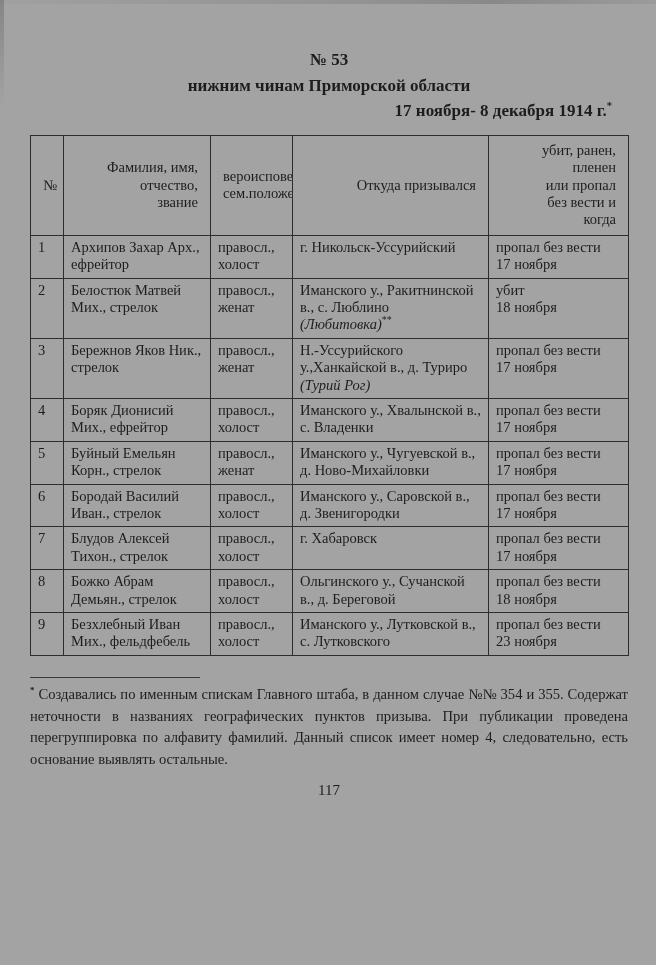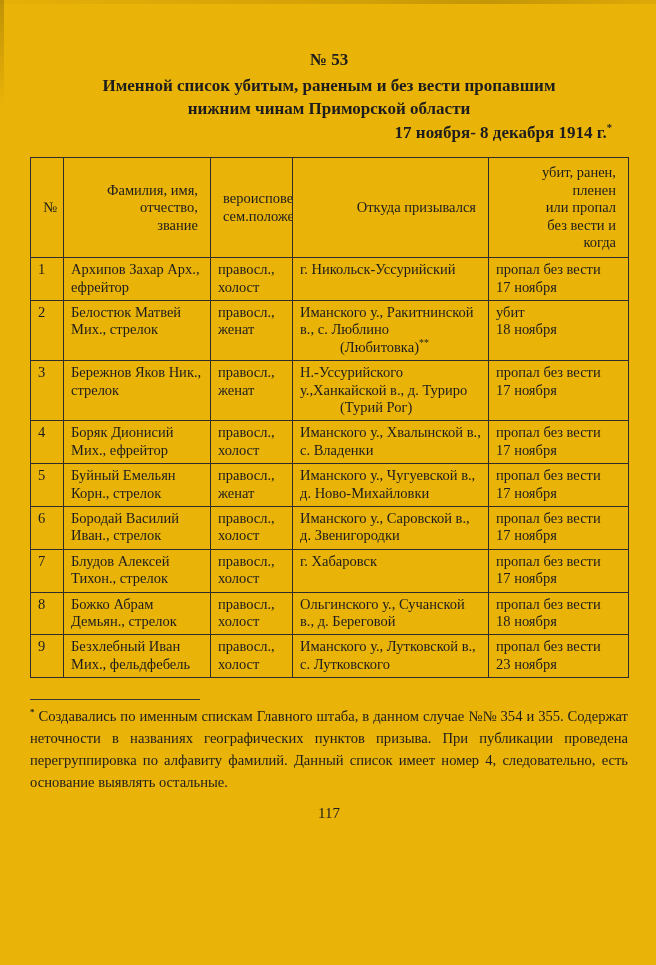--- a/index.html
+++ b/index.html
@@ -1,20 +1,20 @@
 <!DOCTYPE html>
 <html lang="ru"><head>
 <meta charset="utf-8">
 <style>
   html,body{margin:0;padding:0;background:#e9e8e6;}
   .page{
     position:relative;
     width:656px;height:965px;
     margin:0 auto;
-    background:#eab308;
+    background:#a3a3a3;
     color:#1d1d1d;
     font-family:"Liberation Serif","DejaVu Serif",serif;
     box-sizing:border-box;
     padding:50px 28px 0 30px;
     overflow:hidden;
   }
   .scan-edge{
     position:absolute;top:0;left:0;right:0;height:4px;
     background:linear-gradient(to right, rgba(0,0,0,0.02) 0%, rgba(0,0,0,0.10) 55%, rgba(0,0,0,0.16) 75%, rgba(0,0,0,0.05) 100%);
   }
@@ -51,21 +51,21 @@
     overflow:hidden;
   }
   table.casualties th{
     font-weight:normal;
     text-align:right;
     vertical-align:middle;
     white-space:pre-line;
     padding:6px 12px;
   }
   td.num{padding-left:7px;}
-  .origin-italic{margin-left:40px;}
+  .origin-italic{font-style:italic;}
   .origin-sup{font-size:68%;vertical-align:super;line-height:0;}
   .status-line{display:block;}
   
   .footnote-sep{
     width:170px;height:0;
     border-top:1.3px solid #3a3936;
     margin:21px 0 6px 0;
   }
   .footnotes{font-size:14.6px;line-height:1.5;text-align:justify;width:598px;}
   .footnote{margin:0;font-family:Liberation Serif, serif;}
@@ -75,21 +75,20 @@
   }
 </style>
 </head>
 <body>
 
 <div class="page">
   <div class="scan-edge"></div>
   <div class="scan-corner"></div>
 
   <div class="doc-number">№ 53</div>
-  <div class="doc-title">Именной список убитым, раненым и без вести пропавшим</div>
   <div class="doc-title">нижним чинам Приморской области</div>
   <div class="doc-date"><span>17 ноября- 8 декабря 1914 г.</span><sup>*</sup></div>
 
   <table class="casualties">
     <colgroup>
       <col style="width:33px">
       <col style="width:147px">
       <col style="width:82px">
       <col style="width:196px">
       <col style="width:140px">

